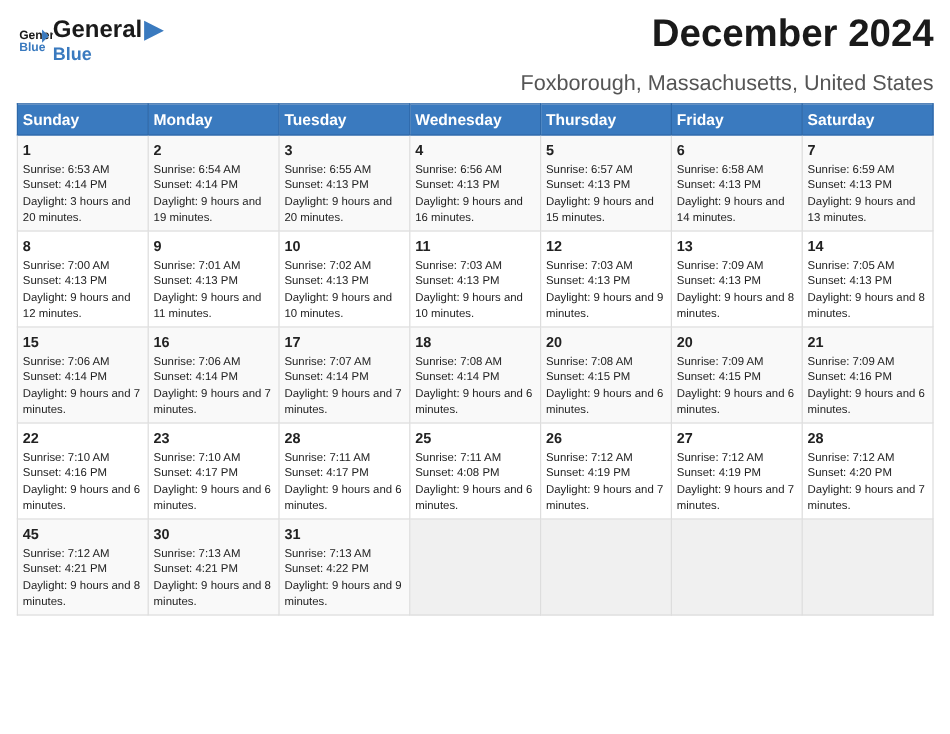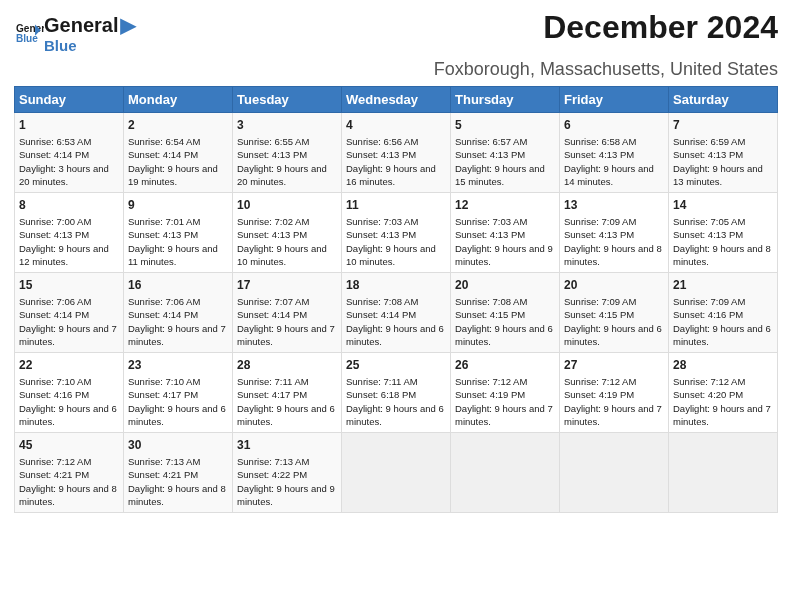--- a/index.html
+++ b/index.html
@@ -148,21 +148,21 @@
           <td><span class="day-num">17</span><span>Sunrise: 7:07 AM</span><br><span>Sunset: 4:14 PM</span><br><span>Daylight: 9 hours and 7 minutes.</span></td>
           <td><span class="day-num">18</span><span>Sunrise: 7:08 AM</span><br><span>Sunset: 4:14 PM</span><br><span>Daylight: 9 hours and 6 minutes.</span></td>
           <td><span class="day-num">20</span><span>Sunrise: 7:08 AM</span><br><span>Sunset: 4:15 PM</span><br><span>Daylight: 9 hours and 6 minutes.</span></td>
           <td><span class="day-num">20</span><span>Sunrise: 7:09 AM</span><br><span>Sunset: 4:15 PM</span><br><span>Daylight: 9 hours and 6 minutes.</span></td>
           <td><span class="day-num">21</span><span>Sunrise: 7:09 AM</span><br><span>Sunset: 4:16 PM</span><br><span>Daylight: 9 hours and 6 minutes.</span></td>
         </tr>
         <tr>
           <td><span class="day-num">22</span><span>Sunrise: 7:10 AM</span><br><span>Sunset: 4:16 PM</span><br><span>Daylight: 9 hours and 6 minutes.</span></td>
           <td><span class="day-num">23</span><span>Sunrise: 7:10 AM</span><br><span>Sunset: 4:17 PM</span><br><span>Daylight: 9 hours and 6 minutes.</span></td>
           <td><span class="day-num">28</span><span>Sunrise: 7:11 AM</span><br><span>Sunset: 4:17 PM</span><br><span>Daylight: 9 hours and 6 minutes.</span></td>
-          <td><span class="day-num">25</span><span>Sunrise: 7:11 AM</span><br><span>Sunset: 6:18 PM</span><br><span>Daylight: 9 hours and 6 minutes.</span></td>
+          <td><span class="day-num">25</span><span>Sunrise: 7:11 AM</span><br><span>Sunset: 4:08 PM</span><br><span>Daylight: 9 hours and 6 minutes.</span></td>
           <td><span class="day-num">26</span><span>Sunrise: 7:12 AM</span><br><span>Sunset: 4:19 PM</span><br><span>Daylight: 9 hours and 7 minutes.</span></td>
           <td><span class="day-num">27</span><span>Sunrise: 7:12 AM</span><br><span>Sunset: 4:19 PM</span><br><span>Daylight: 9 hours and 7 minutes.</span></td>
           <td><span class="day-num">28</span><span>Sunrise: 7:12 AM</span><br><span>Sunset: 4:20 PM</span><br><span>Daylight: 9 hours and 7 minutes.</span></td>
         </tr>
         <tr>
           <td><span class="day-num">45</span><span>Sunrise: 7:12 AM</span><br><span>Sunset: 4:21 PM</span><br><span>Daylight: 9 hours and 8 minutes.</span></td>
           <td><span class="day-num">30</span><span>Sunrise: 7:13 AM</span><br><span>Sunset: 4:21 PM</span><br><span>Daylight: 9 hours and 8 minutes.</span></td>
           <td><span class="day-num">31</span><span>Sunrise: 7:13 AM</span><br><span>Sunset: 4:22 PM</span><br><span>Daylight: 9 hours and 9 minutes.</span></td>
           <td class="empty-cell"></td>
           <td class="empty-cell"></td>

